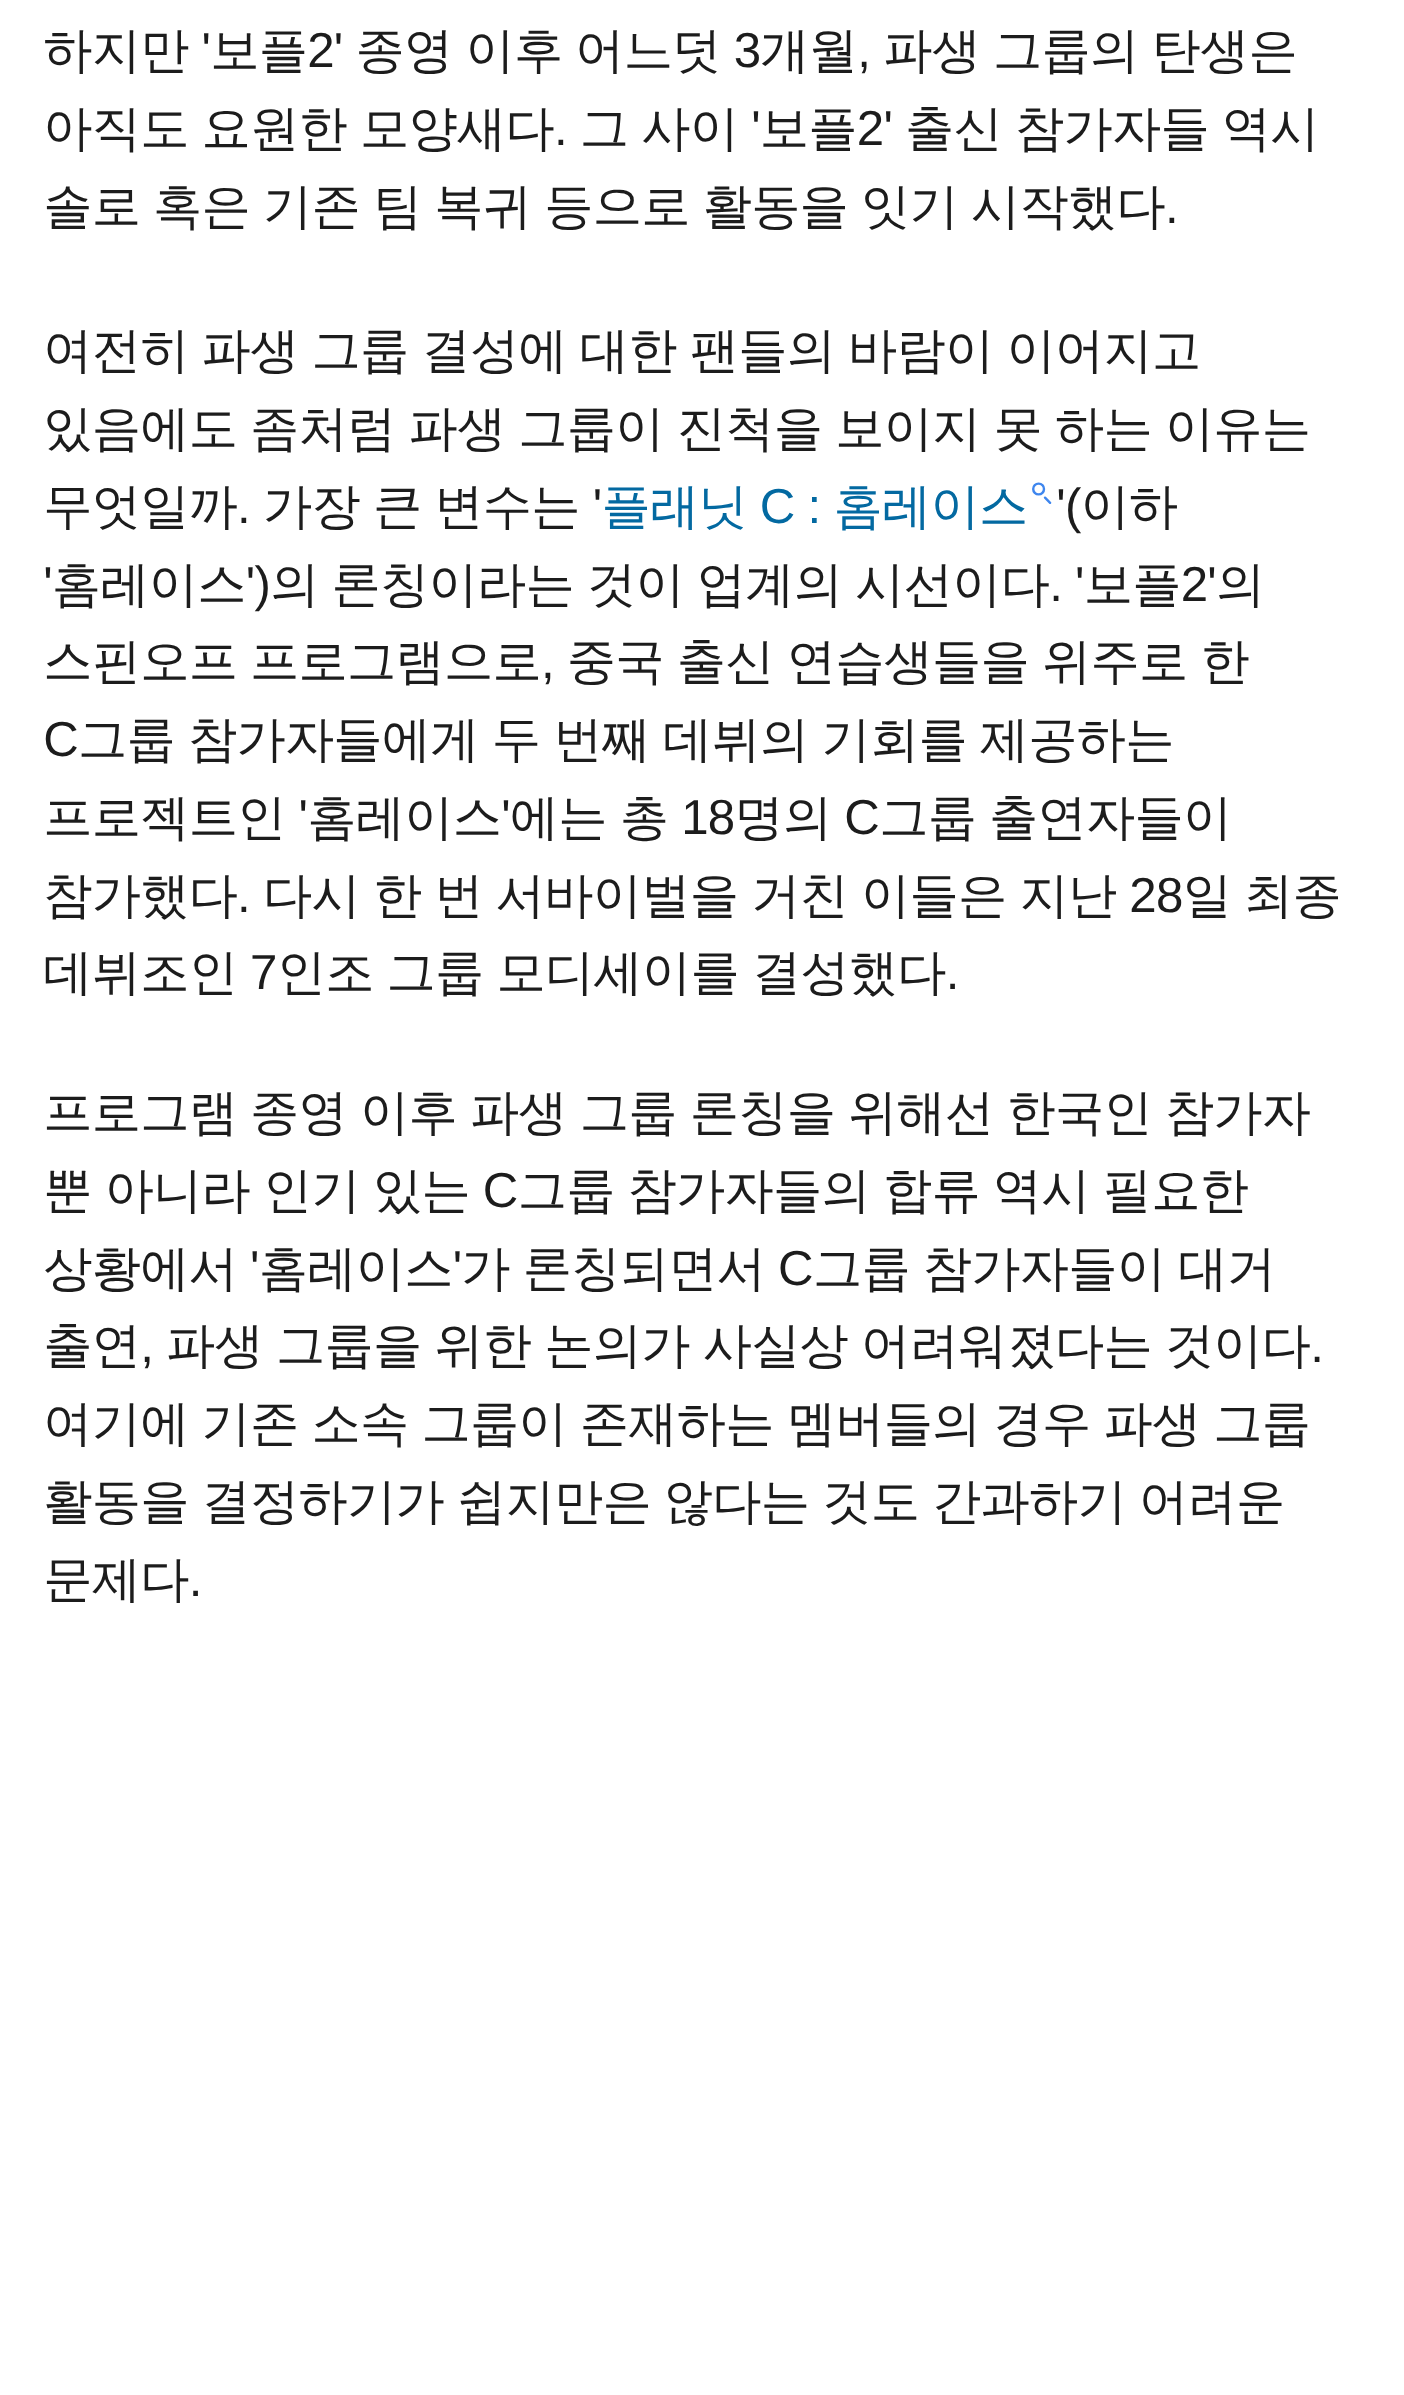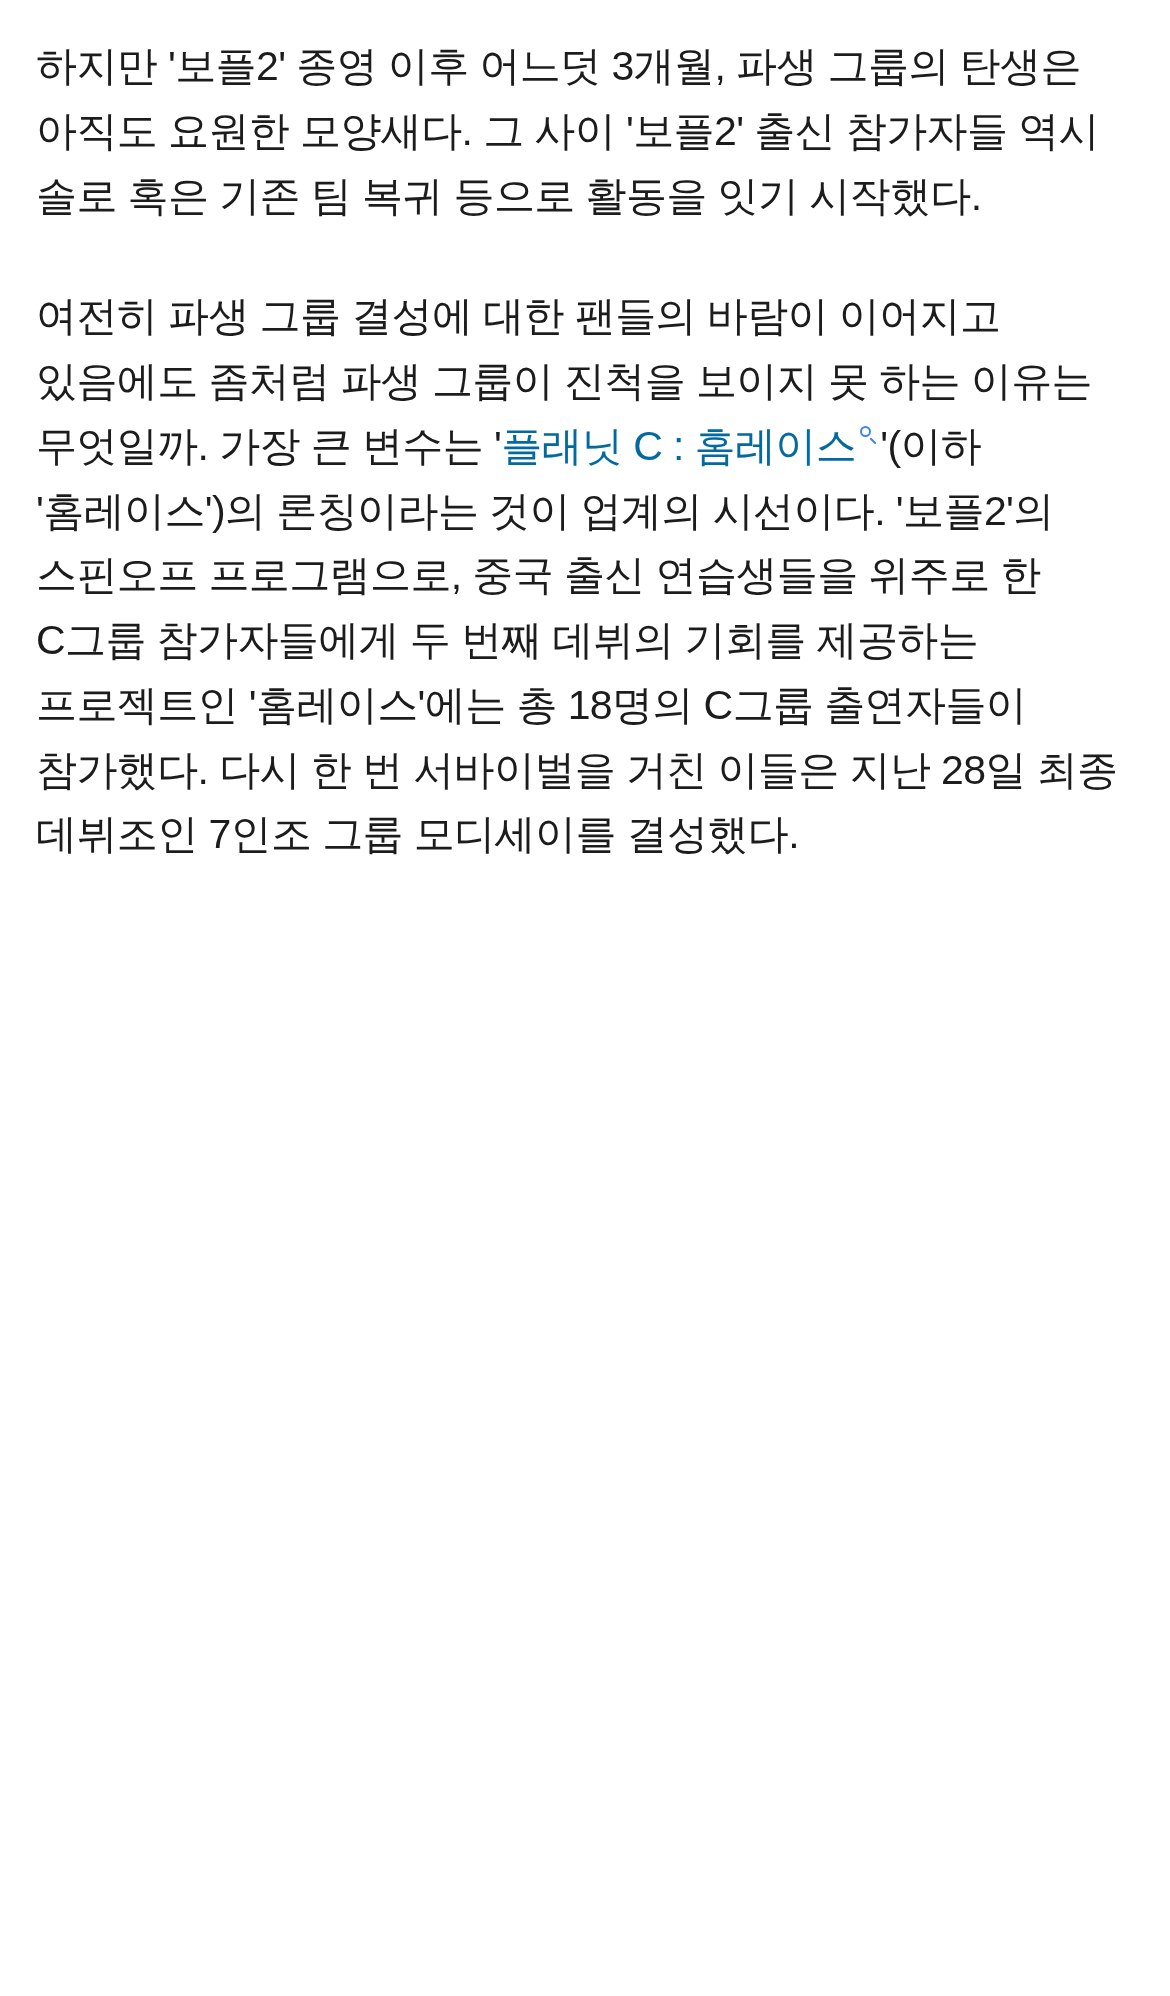--- a/index.html
+++ b/index.html
@@ -9,21 +9,21 @@
   }
   body {
     width: 1170px;
     min-height: 1996px;
     font-family: "Liberation Sans", "DejaVu Sans", sans-serif;
     color: #1a1a1a;
   }
   .article {
     box-sizing: border-box;
     width: 1170px;
-    padding: 34px 36px 40px 36px;
+    padding: 10px 36px 40px 36px;
   }
   .para {
     font-size: 41px;
     line-height: 1.58;
     letter-spacing: -0.6px;
     color: #1c1c1c;
     margin: 0 0 56px 0;
     word-break: keep-all;
     text-align: left;
   }
@@ -71,14 +71,15 @@
 </style>
 </head>
 <body>
 
 <div class="article">
 
   <p class="para">하지만 '보플2' 종영 이후 어느덧 3개월, 파생 그룹의 탄생은 아직도 요원한 모양새다. 그 사이 '보플2' 출신 참가자들 역시 솔로 혹은 기존 팀 복귀 등으로 활동을 잇기 시작했다.</p>
 
   <p class="para tight"><span>여전히 파생 그룹 결성에 대한 팬들의 바람이 이어지고 있음에도 좀처럼 파생 그룹이 진척을 보이지 못 하는 이유는 무엇일까. 가장 큰 변수는 '</span><a class="entity-link" href="#"><span>플래닛 C : 홈레이스</span><span class="mag"></span></a><span>'(이하 '홈레이스')의 론칭이라는 것이 업계의 시선이다. '보플2'의 스핀오프 프로그램으로, 중국 출신 연습생들을 위주로 한 C그룹 참가자들에게 두 번째 데뷔의 기회를 제공하는 프로젝트인 '홈레이스'에는 총 18명의 C그룹 출연자들이 참가했다. 다시 한 번 서바이벌을 거친 이들은 지난 28일 최종 데뷔조인 7인조 그룹 모디세이를 결성했다.</span></p>
 
+  <p class="para">프로그램 종영 이후 파생 그룹 론칭을 위해선 한국인 참가자 뿐 아니라 인기 있는 C그룹 참가자들의 합류 역시 필요한 상황에서 '홈레이스'가 론칭되면서 C그룹 참가자들이 대거 출연, 파생 그룹을 위한 논의가 사실상 어려워졌다는 것이다. 여기에 기존 소속 그룹이 존재하는 멤버들의 경우 파생 그룹 활동을 결정하기가 쉽지만은 않다는 것도 간과하기 어려운 문제다.</p>
 
 </div>
 
 </body></html>

